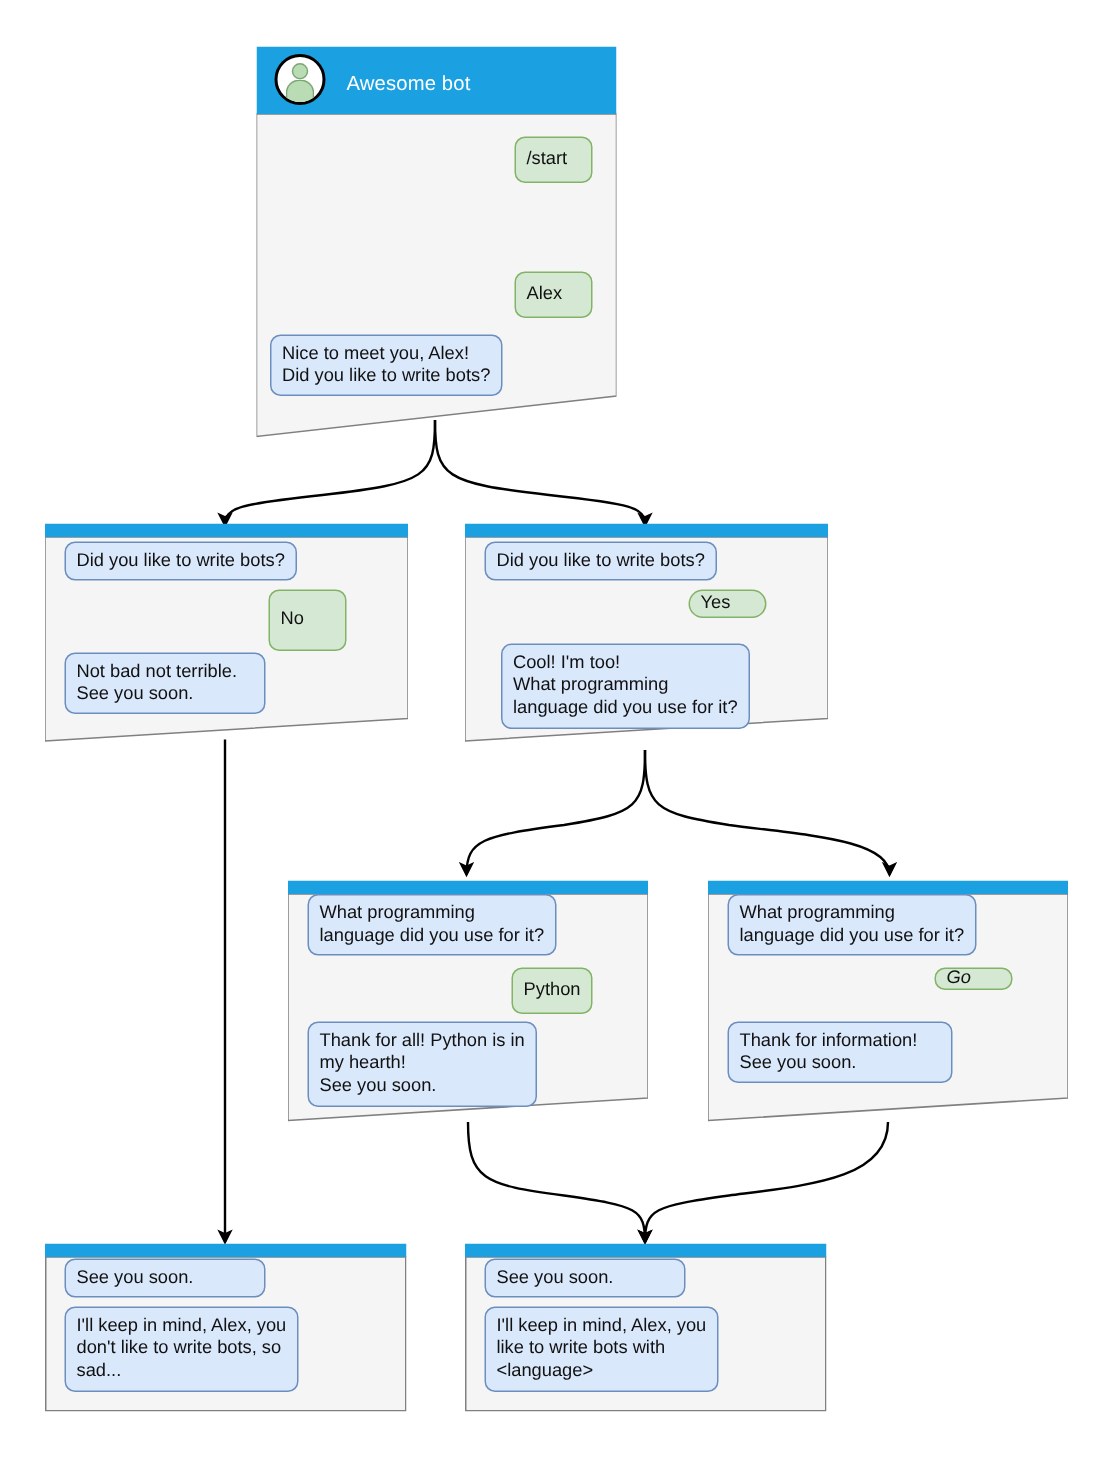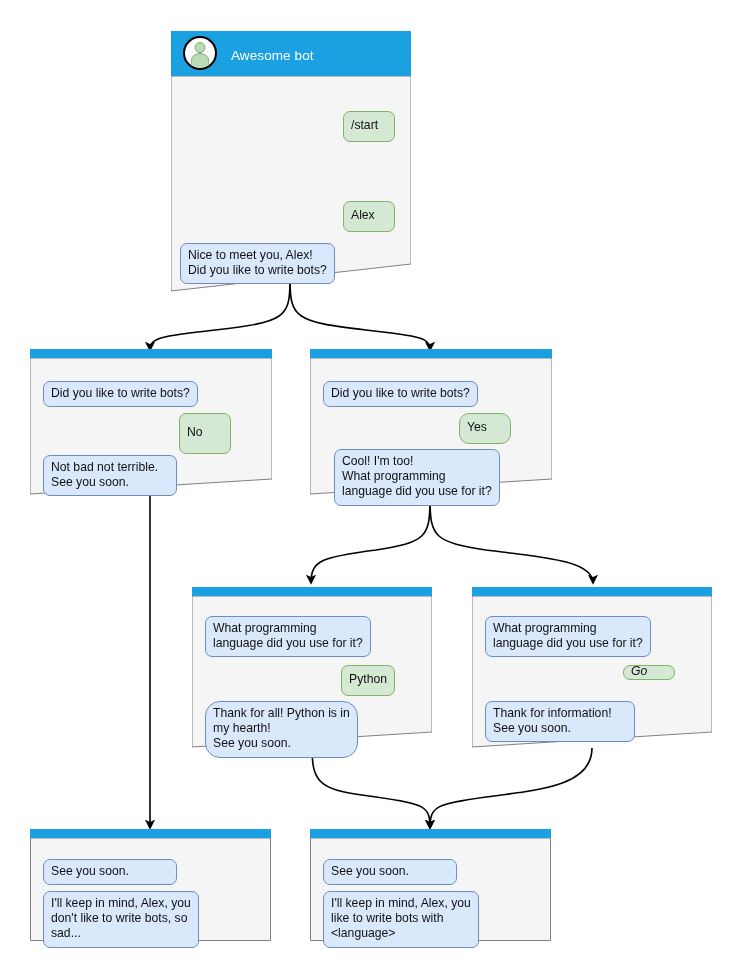--- a/index.html
+++ b/index.html
@@ -11,21 +11,21 @@
   .card{position:absolute;}
   .card .shape{position:absolute;left:0;top:0;width:100%;height:100%;}
   .card .content{position:absolute;left:0;top:0;width:100%;height:100%;}
 
   .hdr-title{position:absolute;color:#ffffff;font-weight:normal;font-size:13.5px;
              white-space:nowrap;letter-spacing:.1px;}
 
   .bub{position:absolute;box-sizing:border-box;border-radius:7px;
        border:1px solid #6c8ebf;background:#dae8fc;color:#111111;
        font-size:12.2px;line-height:15.2px;padding:4px 7px 5px 7px;
-       white-space:pre;margin-top:20px;}
+       white-space:pre;}
   .bub.out{border-color:#82b366;background:#d5e8d4;
            display:flex;align-items:center;}
 
   .avatar{position:absolute;width:34px;height:34px;border-radius:50%;
           background:#ffffff;border:2px solid #000000;box-sizing:border-box;
           overflow:hidden;}
   .avatar .head{position:absolute;left:50%;top:4px;transform:translateX(-50%);
                 width:11px;height:11px;border-radius:50%;
                 background:#b9dcb4;border:1px solid #7aa875;box-sizing:border-box;}
   .avatar .body{position:absolute;left:50%;top:15px;transform:translateX(-50%);
@@ -94,37 +94,37 @@
     </div>
   </div>
 
   <div class="card" id="card-yes" style="left:310px; top:349px; width:242px; height:146px;">
     <svg class="shape" viewBox="0 0 242 146" preserveAspectRatio="none">
       <path d="M 0 9 L 242 9 L 242 130 L 0 145 Z" fill="#f5f5f5" stroke="#808080" stroke-width="1"></path>
       <rect x="0" y="0" width="242" height="9" fill="#1ba1e2"></rect>
     </svg>
     <div class="content">
       <div class="bub" style="left:13px; top:12px;">Did you like to write bots?</div>
-      <div class="bub out" style="right:41px; top:44px; min-width:52px; height:31px;border-radius:10px;">Yes</div>
+      <div class="bub out" style="right:41px; top:44px; min-width:52px; height:19px;border-radius:10px;">Yes</div>
       <div class="bub" style="left:24px; top:80px; min-width:150px;">Cool! I'm too!
 What programming
 language did you use for it?</div>
     </div>
   </div>
 
   <div class="card" id="card-python" style="left:192px; top:587px; width:240px; height:161px;">
     <svg class="shape" viewBox="0 0 240 161" preserveAspectRatio="none">
       <path d="M 0 9 L 240 9 L 240 145 L 0 160 Z" fill="#f5f5f5" stroke="#808080" stroke-width="1"></path>
       <rect x="0" y="0" width="240" height="9" fill="#1ba1e2"></rect>
     </svg>
     <div class="content">
       <div class="bub" style="left:13px; top:9px; min-width:150px;">What programming
 language did you use for it?</div>
       <div class="bub out" style="right:37px; top:58px; min-width:52px; height:31px;">Python</div>
-      <div class="bub" style="left:13px; top:94px; min-width:150px;border-radius:15px;">Thank for all! Python is in
+      <div class="bub" style="left:13px; top:94px; min-width:150px;">Thank for all! Python is in
 my hearth!
 See you soon.</div>
     </div>
   </div>
 
   <div class="card" id="card-go" style="left:472px; top:587px; width:240px; height:161px;">
     <svg class="shape" viewBox="0 0 240 161" preserveAspectRatio="none">
       <path d="M 0 9 L 240 9 L 240 145 L 0 160 Z" fill="#f5f5f5" stroke="#808080" stroke-width="1"></path>
       <rect x="0" y="0" width="240" height="9" fill="#1ba1e2"></rect>
     </svg>

